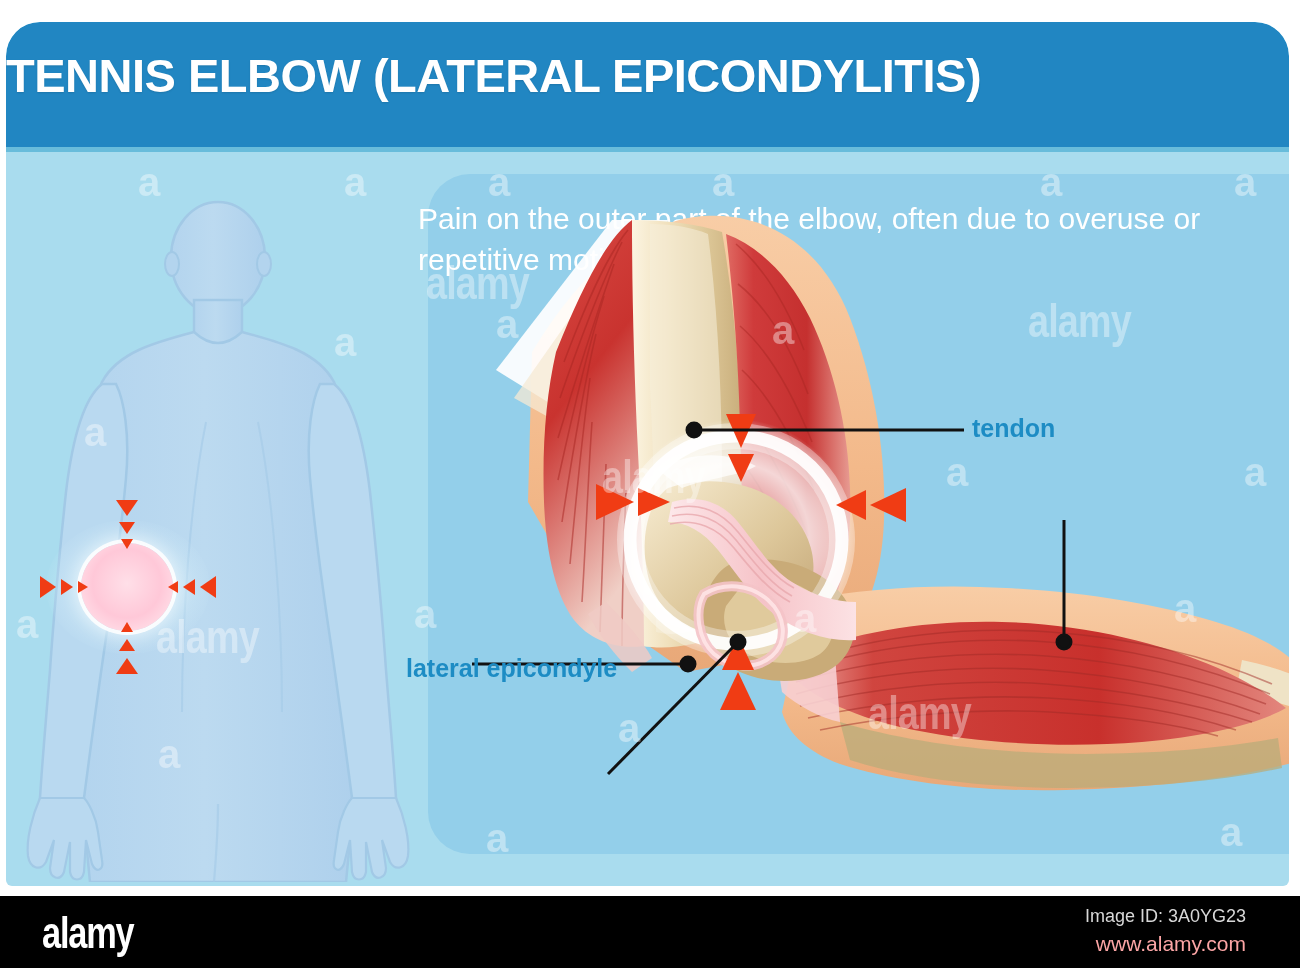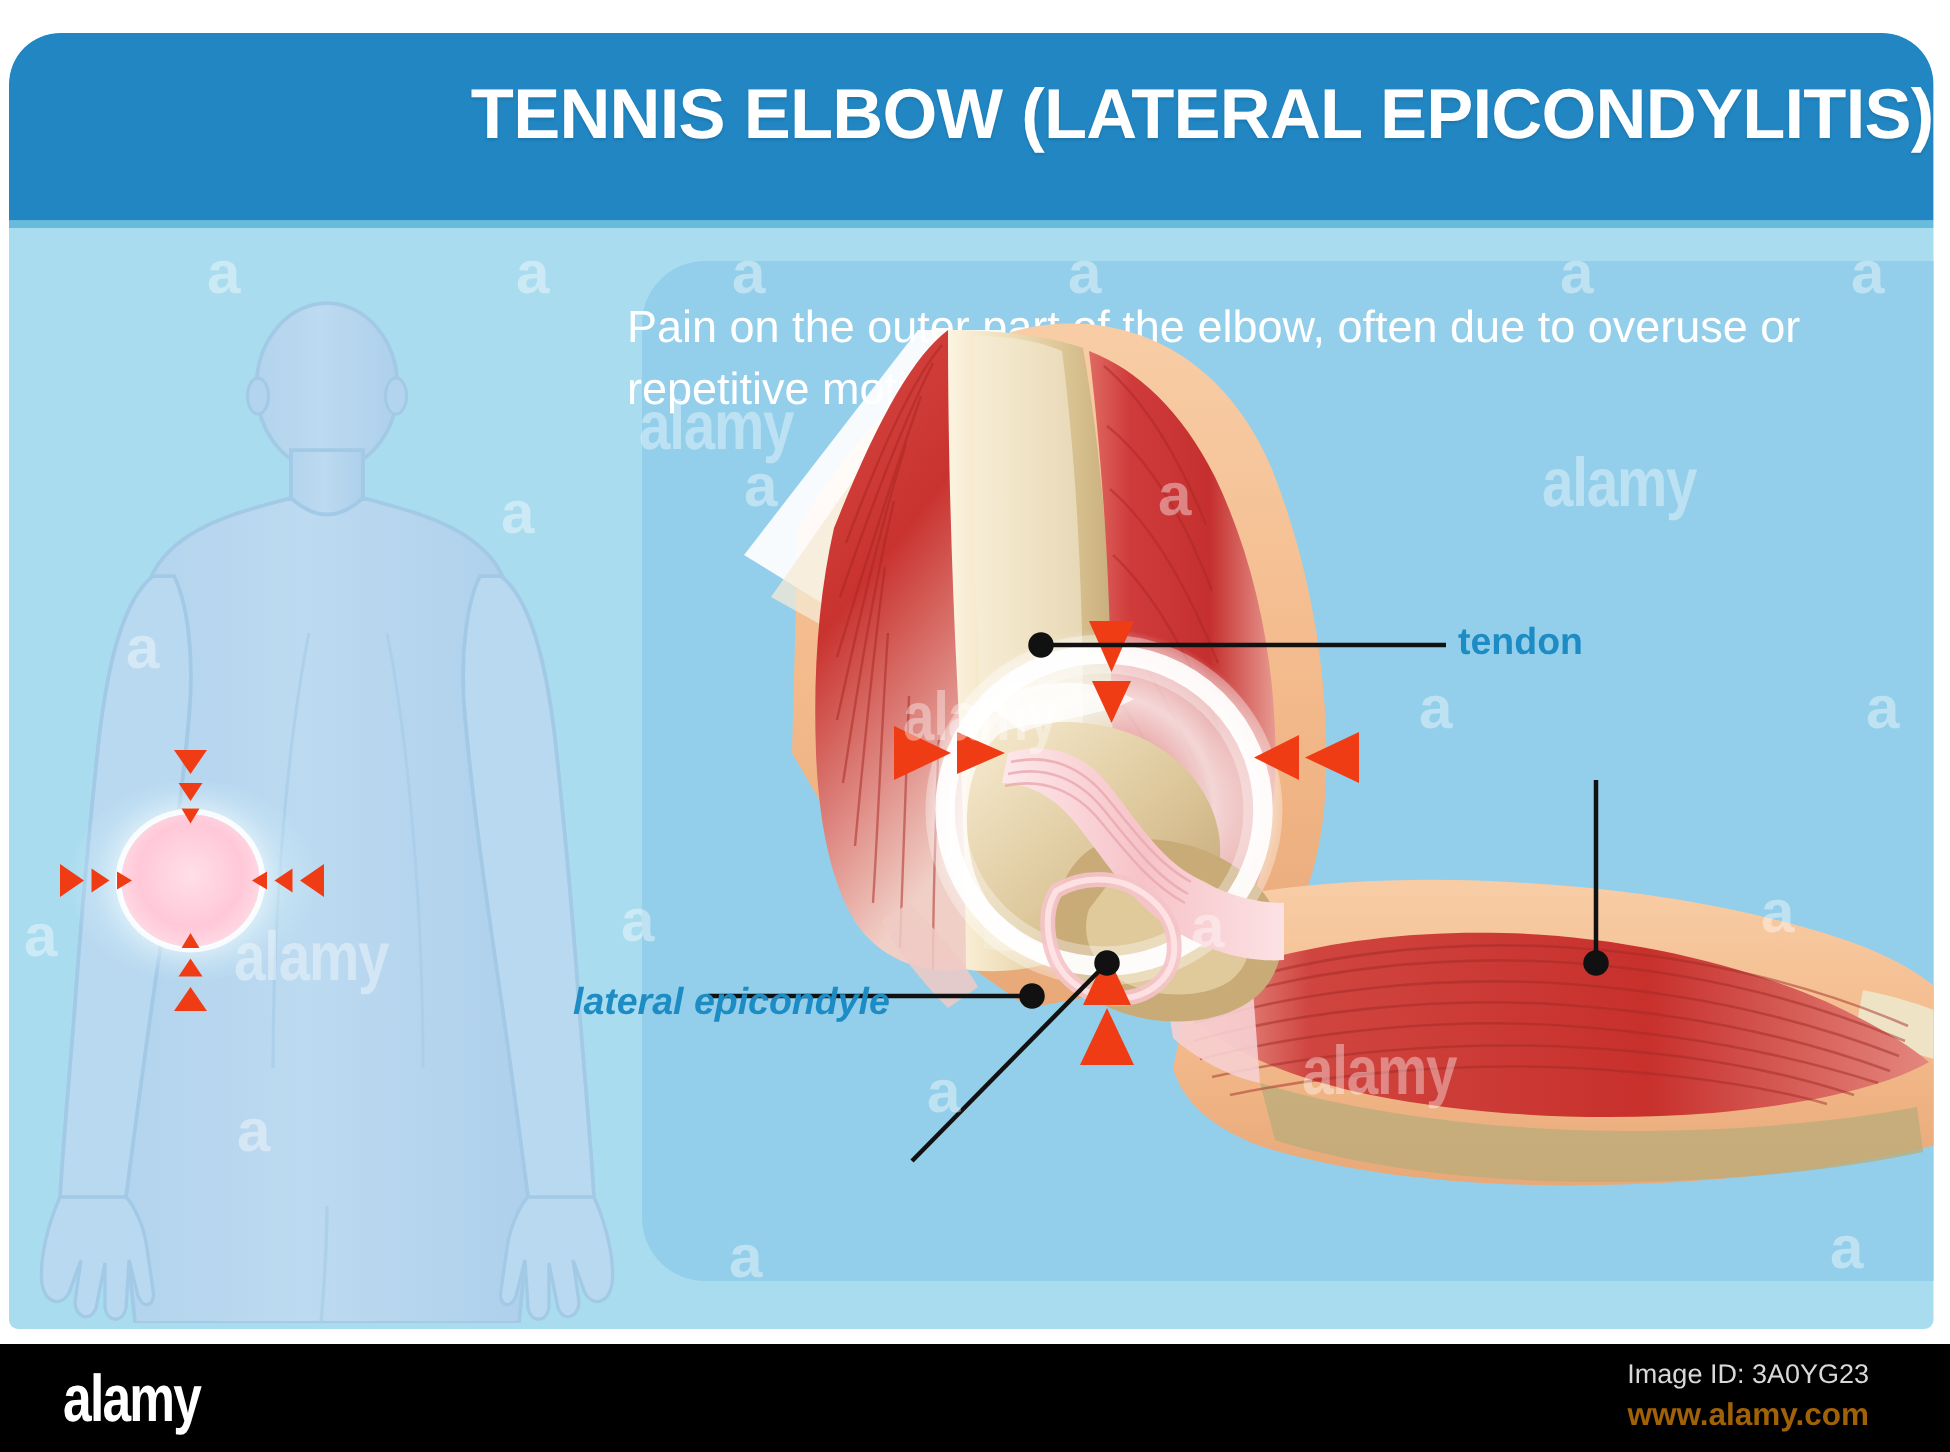--- a/index.html
+++ b/index.html
@@ -38,21 +38,21 @@
     top: 0;
     width: 1283px;
     height: 125px;
     background: #2186c2;
     border-radius: 34px 34px 0 0;
   }
   .header-title {
     position: absolute;
     left: 0; right: 0;
     top: 26px;
-    text-align: right;
+    text-align: left;
     color: #ffffff;
     font-size: 47px;
     font-weight: bold;
     letter-spacing: -0.5px;
     font-family: "Liberation Sans", sans-serif;
     text-shadow: 0 1px 2px rgba(0,0,0,.12);
     white-space: nowrap;
   }
   .header-underline {
     position: absolute;
@@ -139,21 +139,21 @@
   .lbl {
     position: absolute;
     color: #1d8cc4;
     font-size: 25px;
     font-weight: bold;
     font-family: "Liberation Sans", sans-serif;
     white-space: nowrap;
   }
   #lbl-humerus   { left: 966px; top: 392px; }
   #lbl-extensor  { left: 962px; top: 472px; }
-  #lbl-epicondyle{ left: 376px; top: 632px; font-style: italic; }
+  #lbl-epicondyle{ left: 400px; top: 632px; }
   #lbl-tendon    { left: 529px; top: 757px; }
 
   
   .wm-layer {
     position: absolute; inset: 0;
     pointer-events: none;
     z-index: 40;
   }
   .wm-a {
     position: absolute;
@@ -196,23 +196,23 @@
   .footer-id {
     position: absolute;
     right: 54px; top: 10px;
     color: #d8d8d8;
     font-size: 18px;
     font-family: "Liberation Sans", sans-serif;
   }
   .footer-url {
     position: absolute;
     right: 54px; top: 36px;
-    color: #a16207;
+    color: #fca5a5;
     font-size: 21px;
-    font-weight: bold;
+    font-weight: normal;
     font-family: "Liberation Sans", sans-serif;
   }
 </style>
 </head>
 <body>
 
 <div id="stage">
 
   <div class="canvas">
 

